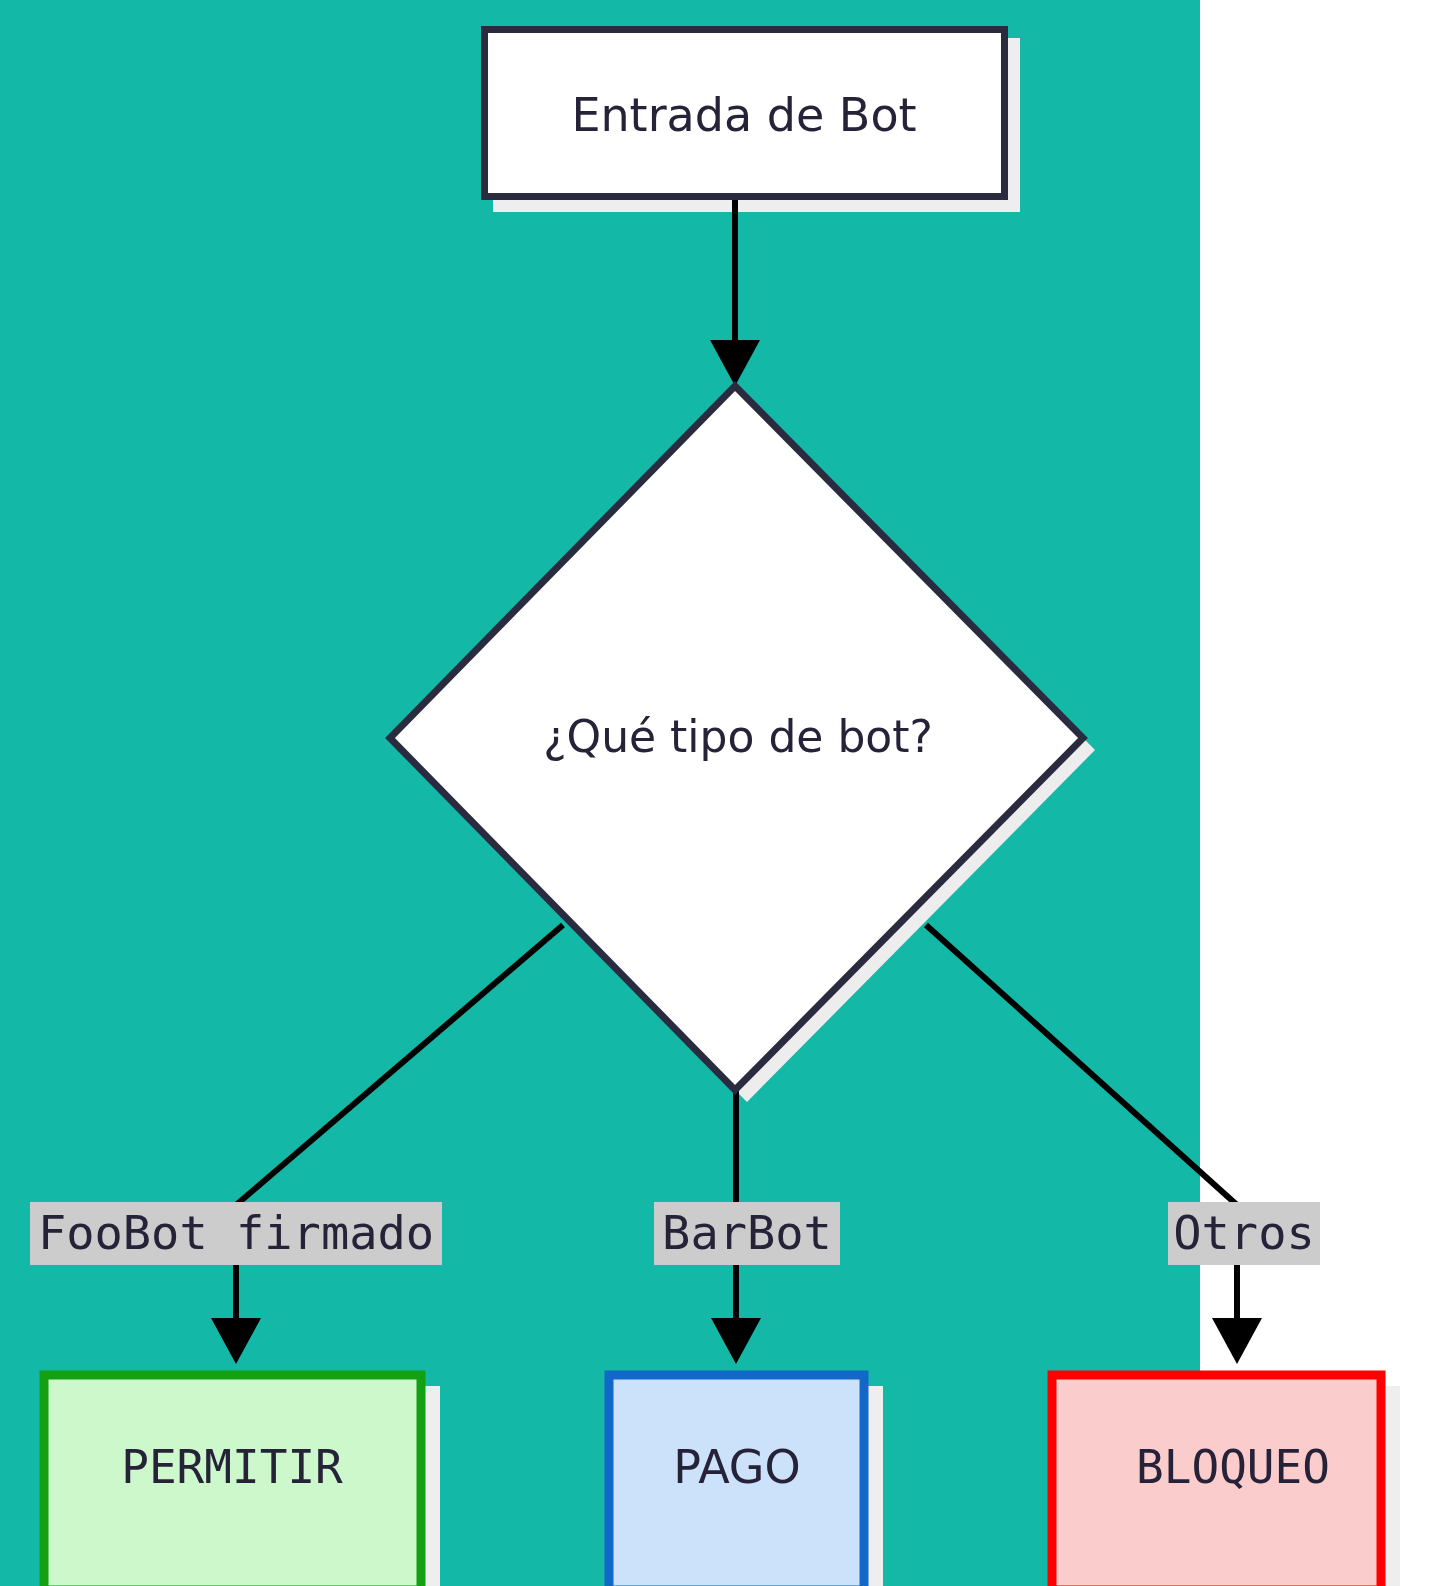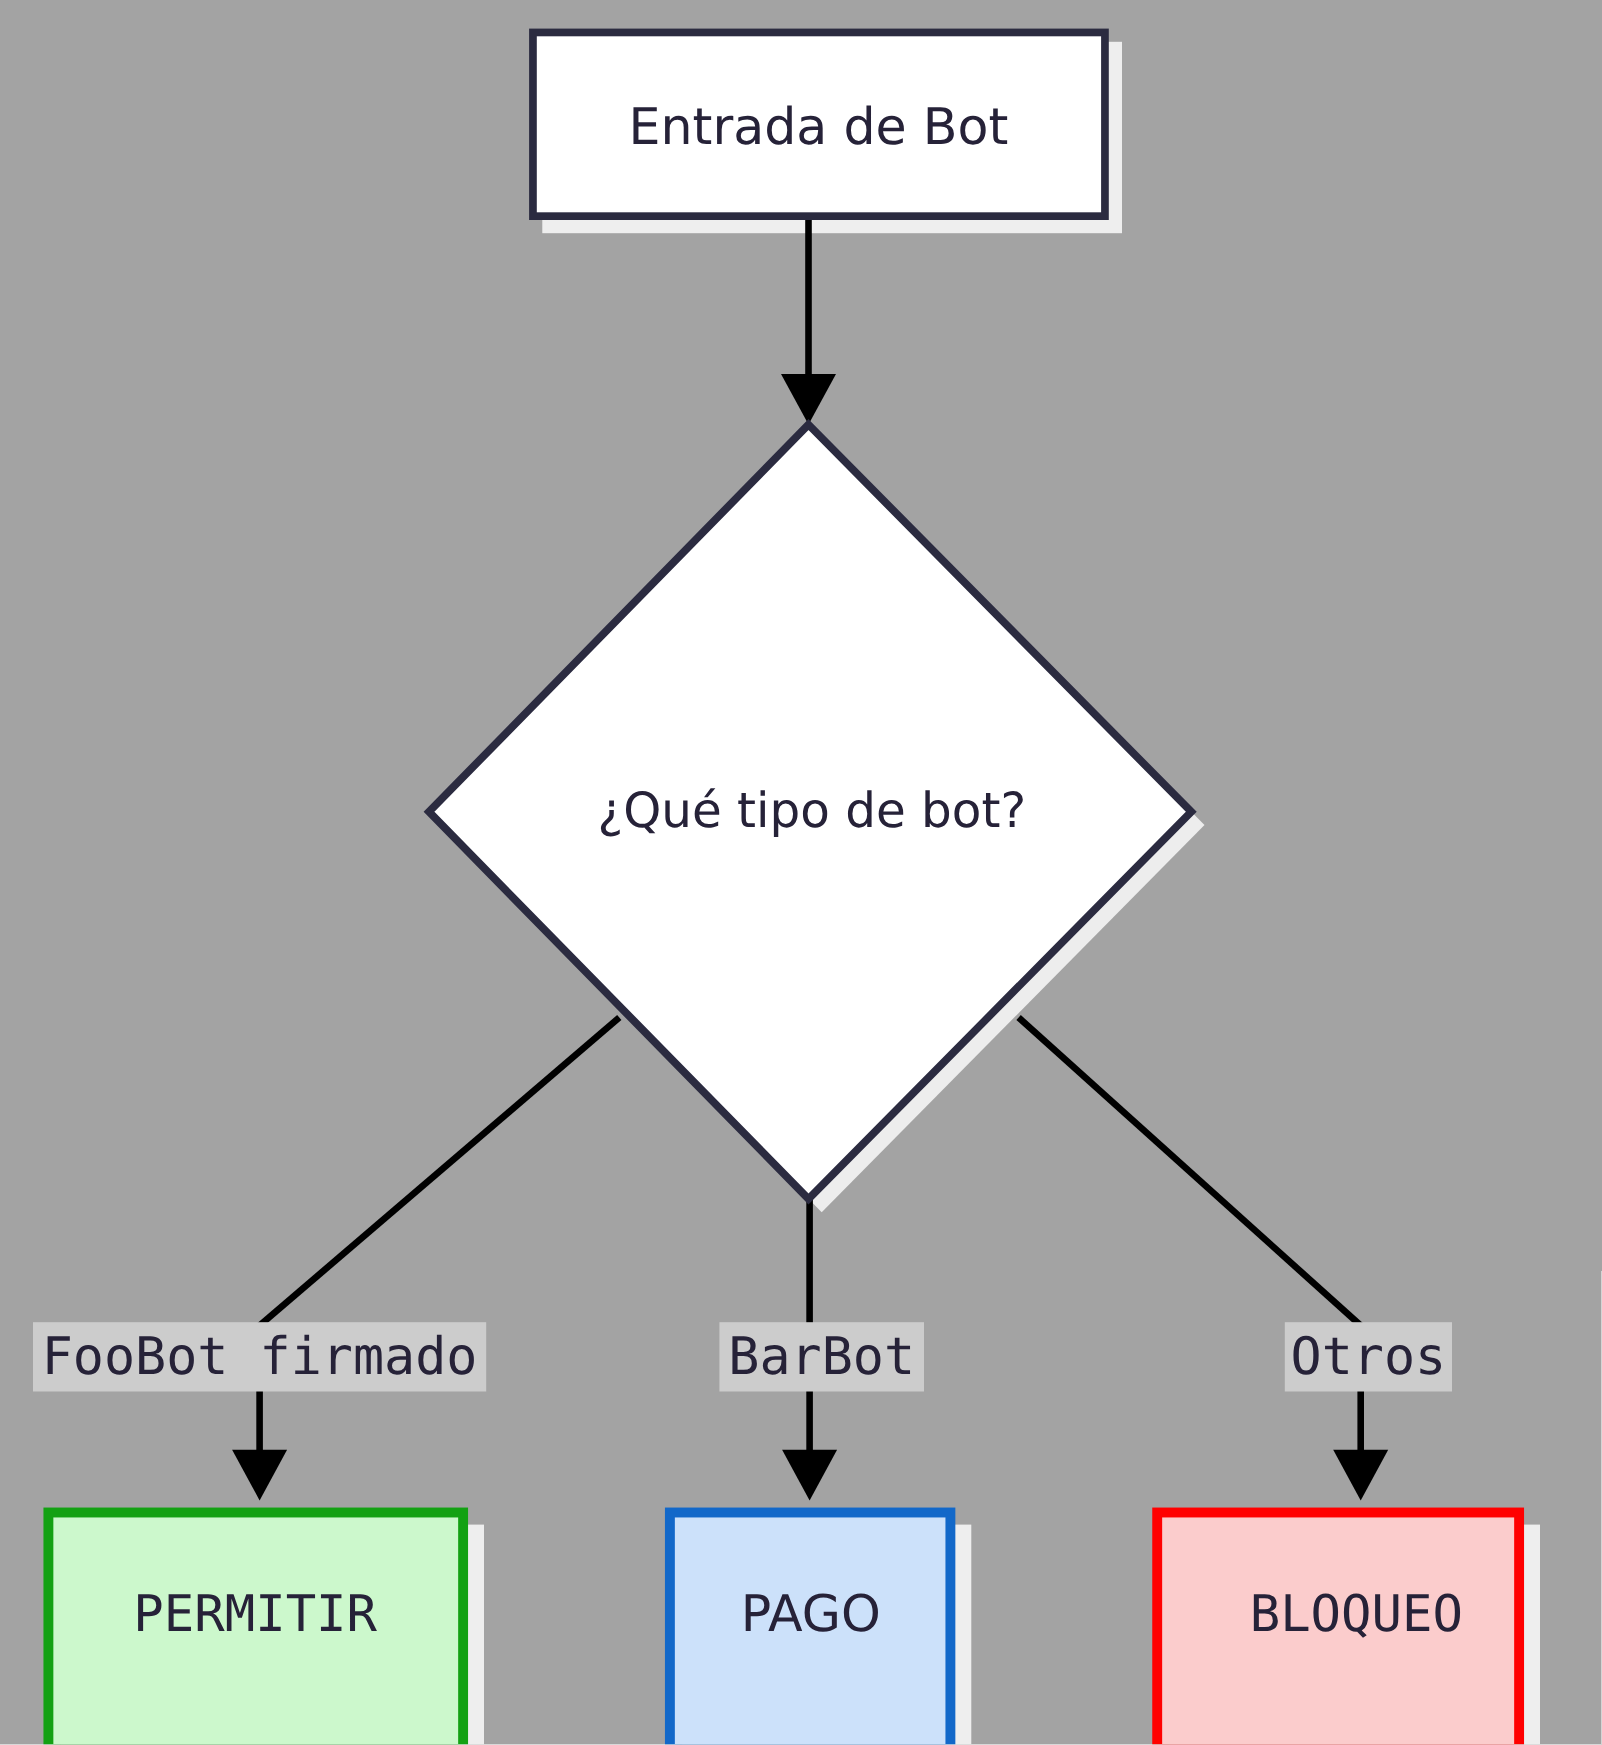--- a/index.html
+++ b/index.html
@@ -8,23 +8,23 @@
     background: #ffffff;
   }
   body {
     width: 1456px;
     height: 1586px;
     font-family: "DejaVu Sans", sans-serif;
     overflow: hidden;
   }
   #flowchart-root {
     position: relative;
-    width: 1456px;
+    width: 1200px;
     height: 1586px;
-    background: #a3a3a3;
+    background: #14b8a6;
   }
   svg#flow-svg {
     display: block;
     width: 1456px;
     height: 1586px;
   }
   .node-label {
     font-family: "DejaVu Sans", sans-serif;
     fill: #262238;
     text-anchor: middle;

